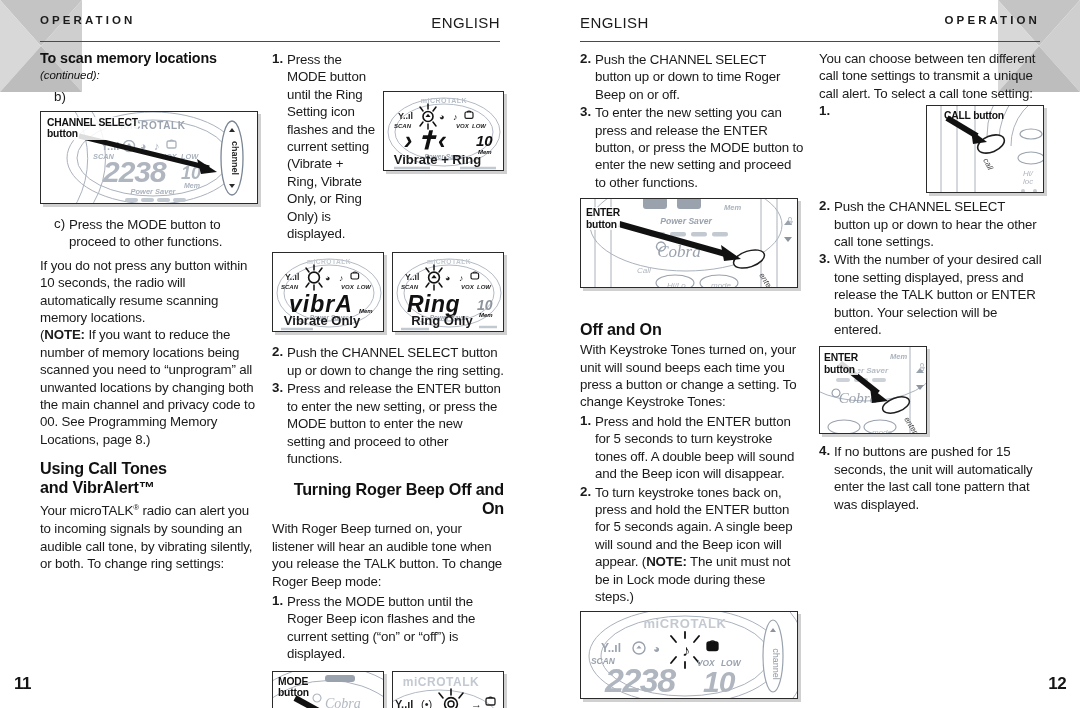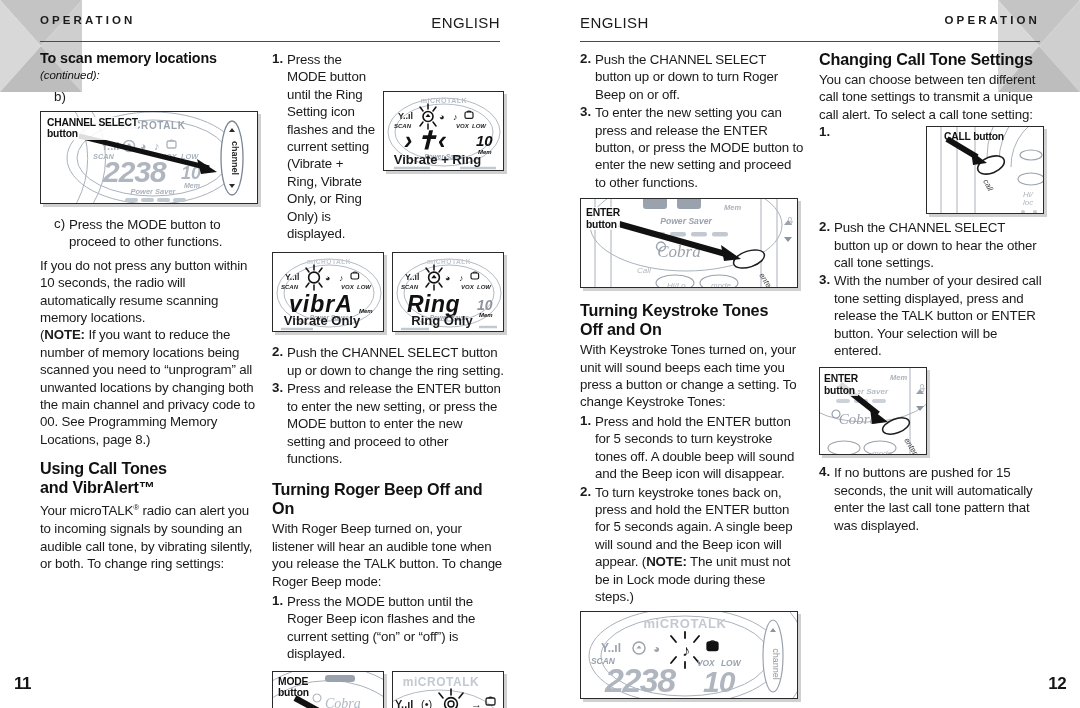--- a/index.html
+++ b/index.html
@@ -340,21 +340,21 @@
 
         <div class="list-item">
           <span class="li-num">2.</span>
           <span class="li-txt body-t">Push the CHANNEL SELECT button up or down to change the ring setting.</span>
         </div>
         <div class="list-item">
           <span class="li-num">3.</span>
           <span class="li-txt body-t">Press and release the ENTER button to enter the new setting, or press the MODE button to enter the new setting and proceed to other functions.</span>
         </div>
 
-        <h2 class="sec-head" style="margin-top:13px;">Turning Roger Beep Off and On</h2>
+        <h2 class="sec-head" style="margin-top:13px;text-align:right;">Turning Roger Beep Off and On</h2>
 
         <p class="body-t">With Roger Beep turned on, your listener will hear an audible tone when you release the TALK button. To change Roger Beep mode:</p>
 
         <div class="list-item" style="margin-top:3px;">
           <span class="li-num">1.</span>
           <span class="li-txt body-t">Press the MODE button until the Roger Beep icon flashes and the current setting (“on” or “off”) is displayed.</span>
         </div>
 
         <div class="fig-row fig-wrap" style="margin-top:8px;">
           <div class="fig" style="width:112px;height:86px;">
@@ -440,21 +440,21 @@
       <span class="head-lang">ENGLISH</span>
       <span class="head-section">OPERATION</span>
     </div>
 
     <div class="cols">
 
       <div class="col">
 
         <div class="list-item">
           <span class="li-num">2.</span>
-          <span class="li-txt body-t">Push the CHANNEL SELECT button up or down to turn Roger Beep on or off.</span>
+          <span class="li-txt body-t">Push the CHANNEL SELECT button up or down to time Roger Beep on or off.</span>
         </div>
         <div class="list-item">
           <span class="li-num">3.</span>
           <span class="li-txt body-t">To enter the new setting you can press and release the ENTER button, or press the MODE button to enter the new setting and proceed to other functions.</span>
         </div>
 
         <div class="fig fig-wrap" style="width:218px;height:90px;">
           <svg width="218" height="90" viewBox="0 0 218 90">
             <rect width="218" height="90" fill="#fff"></rect>
             <g stroke="#aab2bd" stroke-width="1" fill="none">
@@ -490,21 +490,21 @@
             <path d="M38 25 L148 56" stroke="#111" stroke-width="6"></path>
             <path d="M160 60 L140 46 L143 62 Z" fill="#111"></path>
           </svg>
           <div class="callout-label" style="left:5px; top:8px; background:rgba(255,255,255,0.82);">
             <div>ENTER</div>
             <div>button</div>
           </div>
         </div>
 
         <h2 class="sec-head" style="margin-top:13px;">
-          <span>Turning Keystroke Tones</span><br>
+          <br>
           <span>Off and On</span>
         </h2>
 
         <p class="body-t">With Keystroke Tones turned on, your unit will sound beeps each time you press a button or change a setting. To change Keystroke Tones:</p>
 
         <div class="list-item" style="margin-top:2px;">
           <span class="li-num">1.</span>
           <span class="li-txt body-t">Press and hold the ENTER button for 5 seconds to turn keystroke tones off. A double beep will sound and the Beep icon will disappear.</span>
         </div>
 
@@ -544,21 +544,20 @@
             <text x="122" y="80" font-family="'Liberation Sans',sans-serif" font-size="30" font-weight="bold" fill="#b0b6bf" font-style="italic" letter-spacing="-1">10</text>
             <ellipse cx="192" cy="44" rx="10" ry="36" fill="#fff" stroke="#9aa2ad" stroke-width="1.2"></ellipse>
             <path d="M189 20 l3-4 l3 4 z" fill="#8d949d"></path>
             <text x="192" y="52" font-family="'Liberation Sans',sans-serif" font-size="9" fill="#8d949d" text-anchor="middle" transform="rotate(90 192 52)">channel</text>
           </svg>
         </div>
       </div>
 
       <div class="col">
 
-        <h2 class="sec-head" style="margin-top:0;">Changing Call Tone Settings</h2>
 
         <p class="body-t">You can choose between ten different call tone settings to transmit a unique call alert. To select a call tone setting:</p>
 
         <div class="clearfix">
           <div class="fig float-fig" style="width:118px;height:88px;margin-top:2px;">
             <svg width="118" height="88" viewBox="0 0 118 88">
               <rect width="118" height="88" fill="#fff"></rect>
               <g stroke="#aab2bd" stroke-width="1" fill="none">
                 <path d="M14 -20 L14 108"></path>
                   <path d="M30 -20 L30 108"></path>

